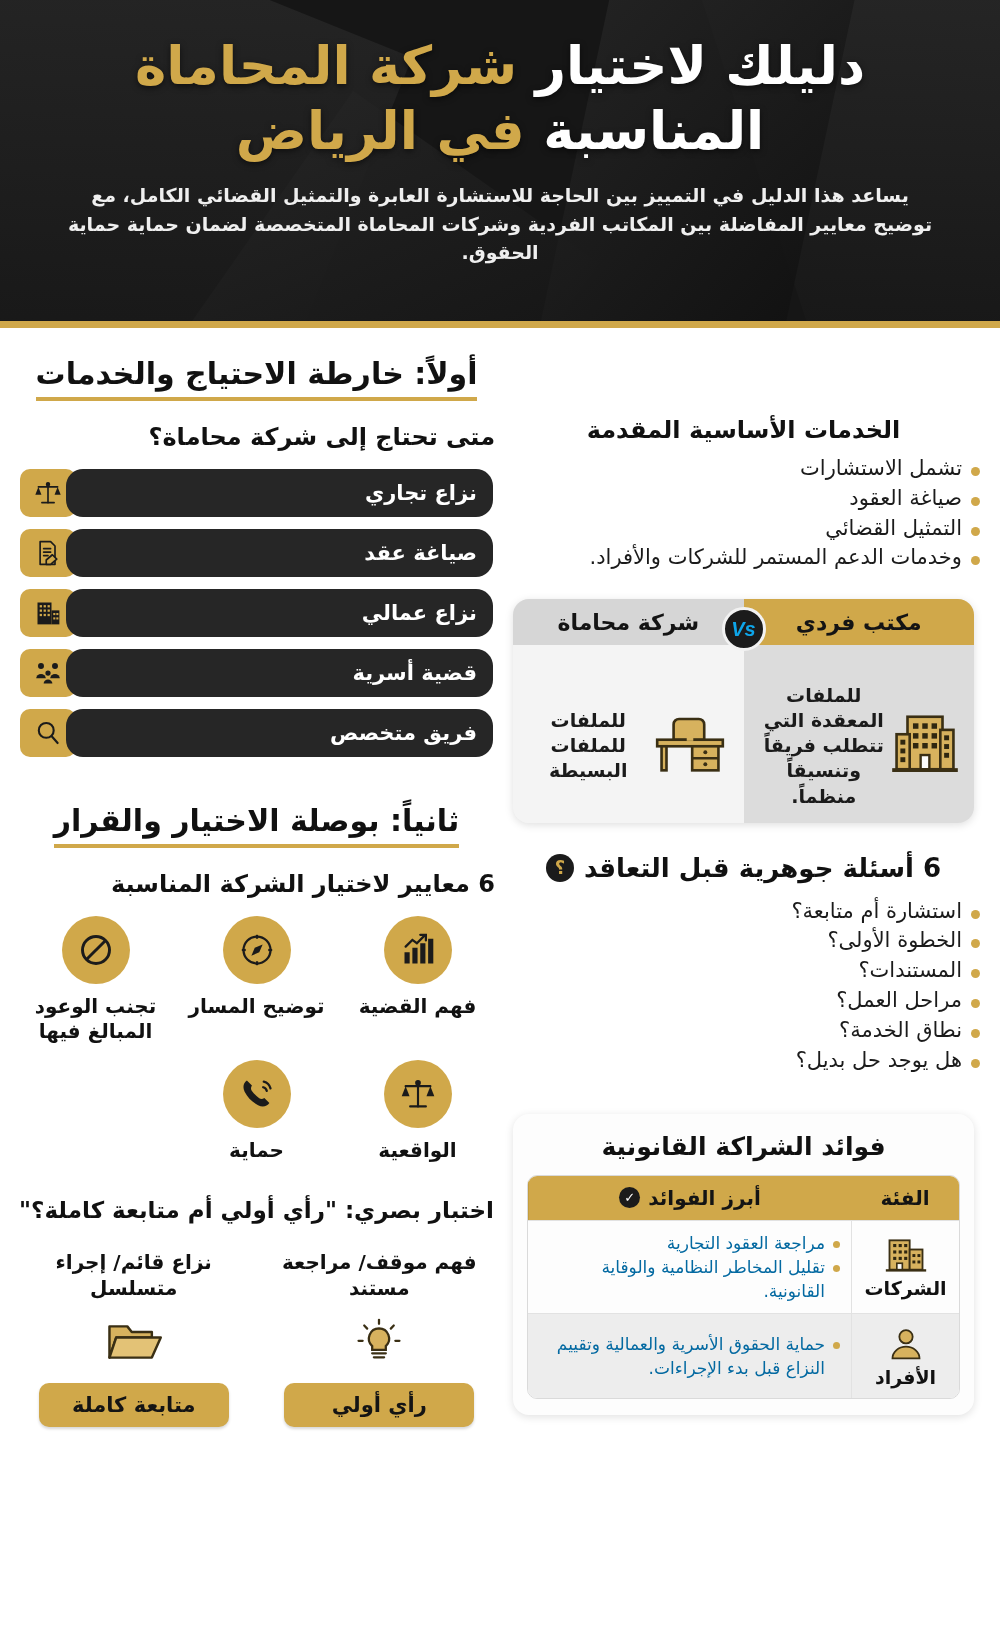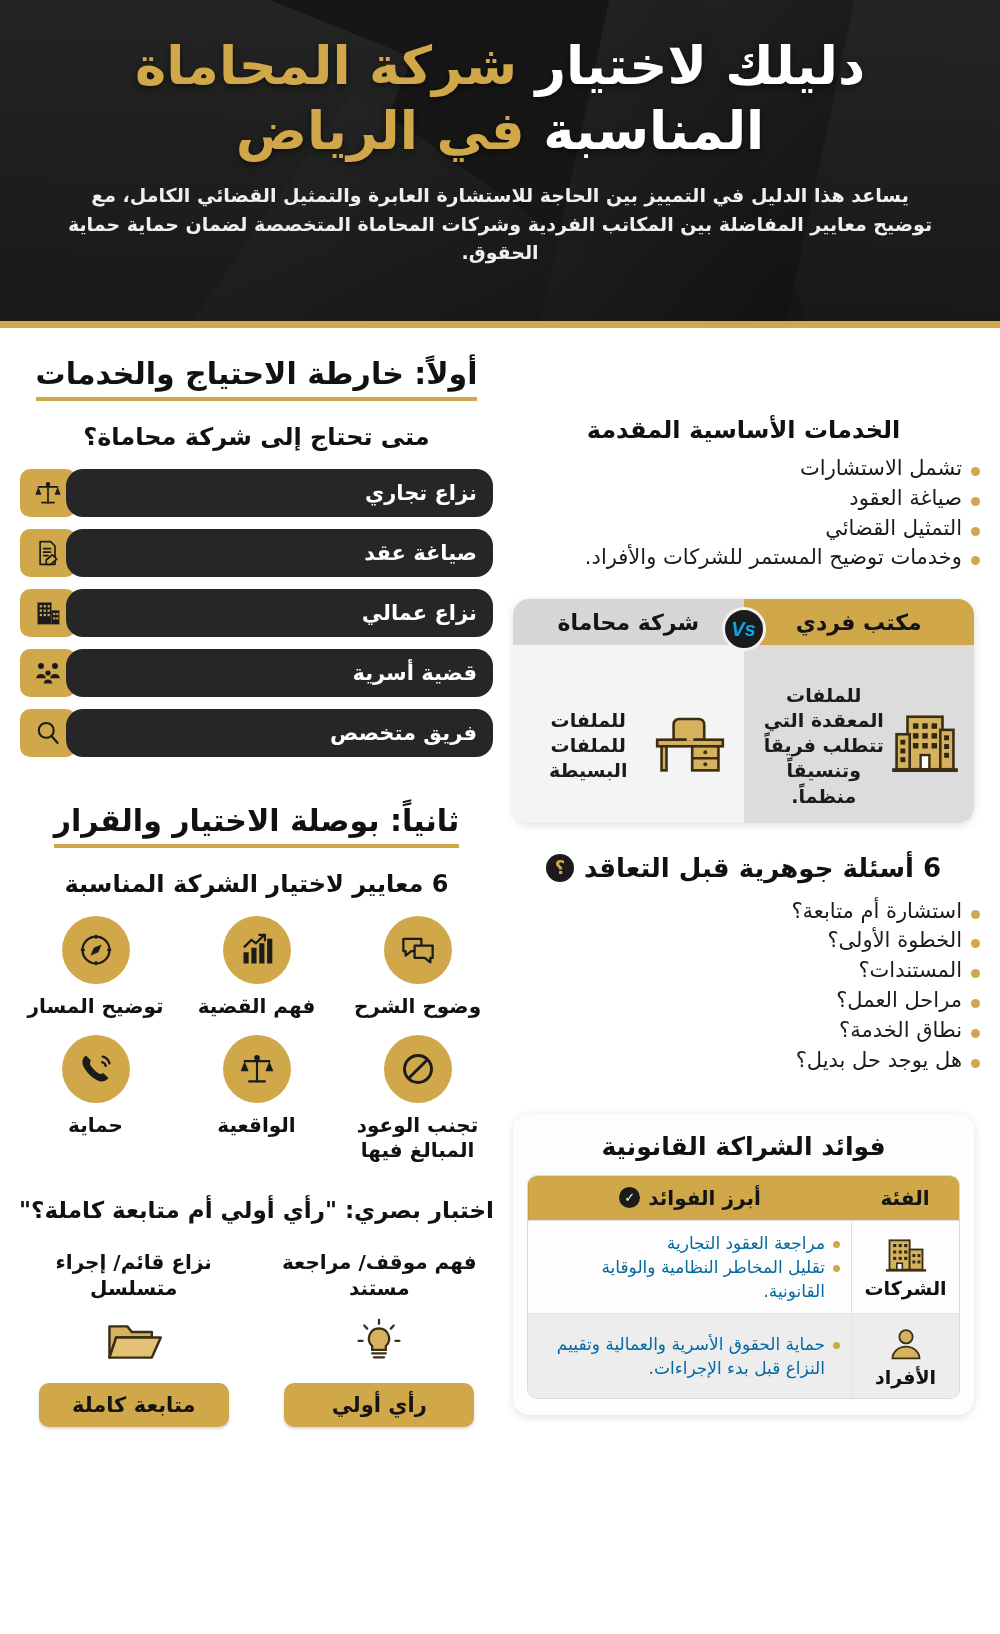--- a/index.html
+++ b/index.html
@@ -61,21 +61,21 @@
     text-align:center;
     font-size:30px;font-weight:bold;color:#111;
     padding-bottom:6px;
     margin:0 auto 22px auto;
     display:block;
     border-bottom:4px solid var(--gold);
     width:max-content;
     max-width:100%;
   }
   .sub-head{
-    text-align:center;font-size:24px;font-weight:bold;color:#111;
+    font-size:24px;font-weight:bold;color:#111;
     margin-bottom:18px;
   }
   .sub-head-left{text-align:center;font-size:24px;font-weight:bold;margin-bottom:10px;}
 
   
   .bars{display:flex;flex-direction:column;gap:12px;padding:0 2px;}
   .bar{
     display:flex;align-items:stretch;height:48px;
     direction:rtl;
   }
@@ -229,21 +229,21 @@
 
 <div class="content">
 
   <div class="col col-left">
 
     <div class="sub-head-left" style="margin-top:66px;">الخدمات الأساسية المقدمة</div>
     <ul class="bullets">
       <li>تشمل الاستشارات</li>
       <li>صياغة العقود</li>
       <li>التمثيل القضائي</li>
-      <li>وخدمات توضيح المستمر للشركات والأفراد.</li>
+      <li>وخدمات الدعم المستمر للشركات والأفراد.</li>
     </ul>
 
     <div class="vs-card">
       <div class="vs-badge">Vs</div>
       <div class="vs-head">
         <div class="vs-head-right">مكتب فردي</div>
         <div class="vs-head-left">شركة محاماة</div>
       </div>
       <div class="vs-body">
         <div class="vs-pane gray">
@@ -461,29 +461,20 @@
         </div>
       </div>
 
     </div>
 
     <div class="sec-head" style="margin-top:46px;">ثانياً: بوصلة الاختيار والقرار</div>
     <div class="sub-head">6 معايير لاختيار الشركة المناسبة</div>
 
     <div class="crit-grid">
 
-      <div class="crit">
-        <div class="crit-circle">
-          <svg viewBox="0 0 32 32" fill="none" stroke="#1b1b1b" stroke-width="2" stroke-linejoin="round">
-            <path d="M3 6 h16 v11 h-9 l-5 4 v-4 h-2 z"></path>
-            <path d="M13 12 h16 v11 h-2 v4 l-5 -4 h-9 z" fill="#d0a84a"></path>
-          </svg>
-        </div>
-        <div class="crit-label">وضوح الشرح</div>
-      </div>
 
       <div class="crit">
         <div class="crit-circle">
           <svg viewBox="0 0 32 32">
             <rect x="4" y="18" width="4.6" height="10" fill="#1b1b1b"></rect>
             <rect x="11" y="14" width="4.6" height="14" fill="#1b1b1b"></rect>
             <rect x="18" y="10" width="4.6" height="18" fill="#1b1b1b"></rect>
             <rect x="25" y="6" width="4.6" height="22" fill="#1b1b1b"></rect>
             <path d="M5 13 L11 7 L15 10 L22 3" fill="none" stroke="#1b1b1b" stroke-width="2" stroke-linecap="round"></path>
             <path d="M18 2.5 h5 v5" fill="none" stroke="#1b1b1b" stroke-width="2" stroke-linecap="round"></path>

